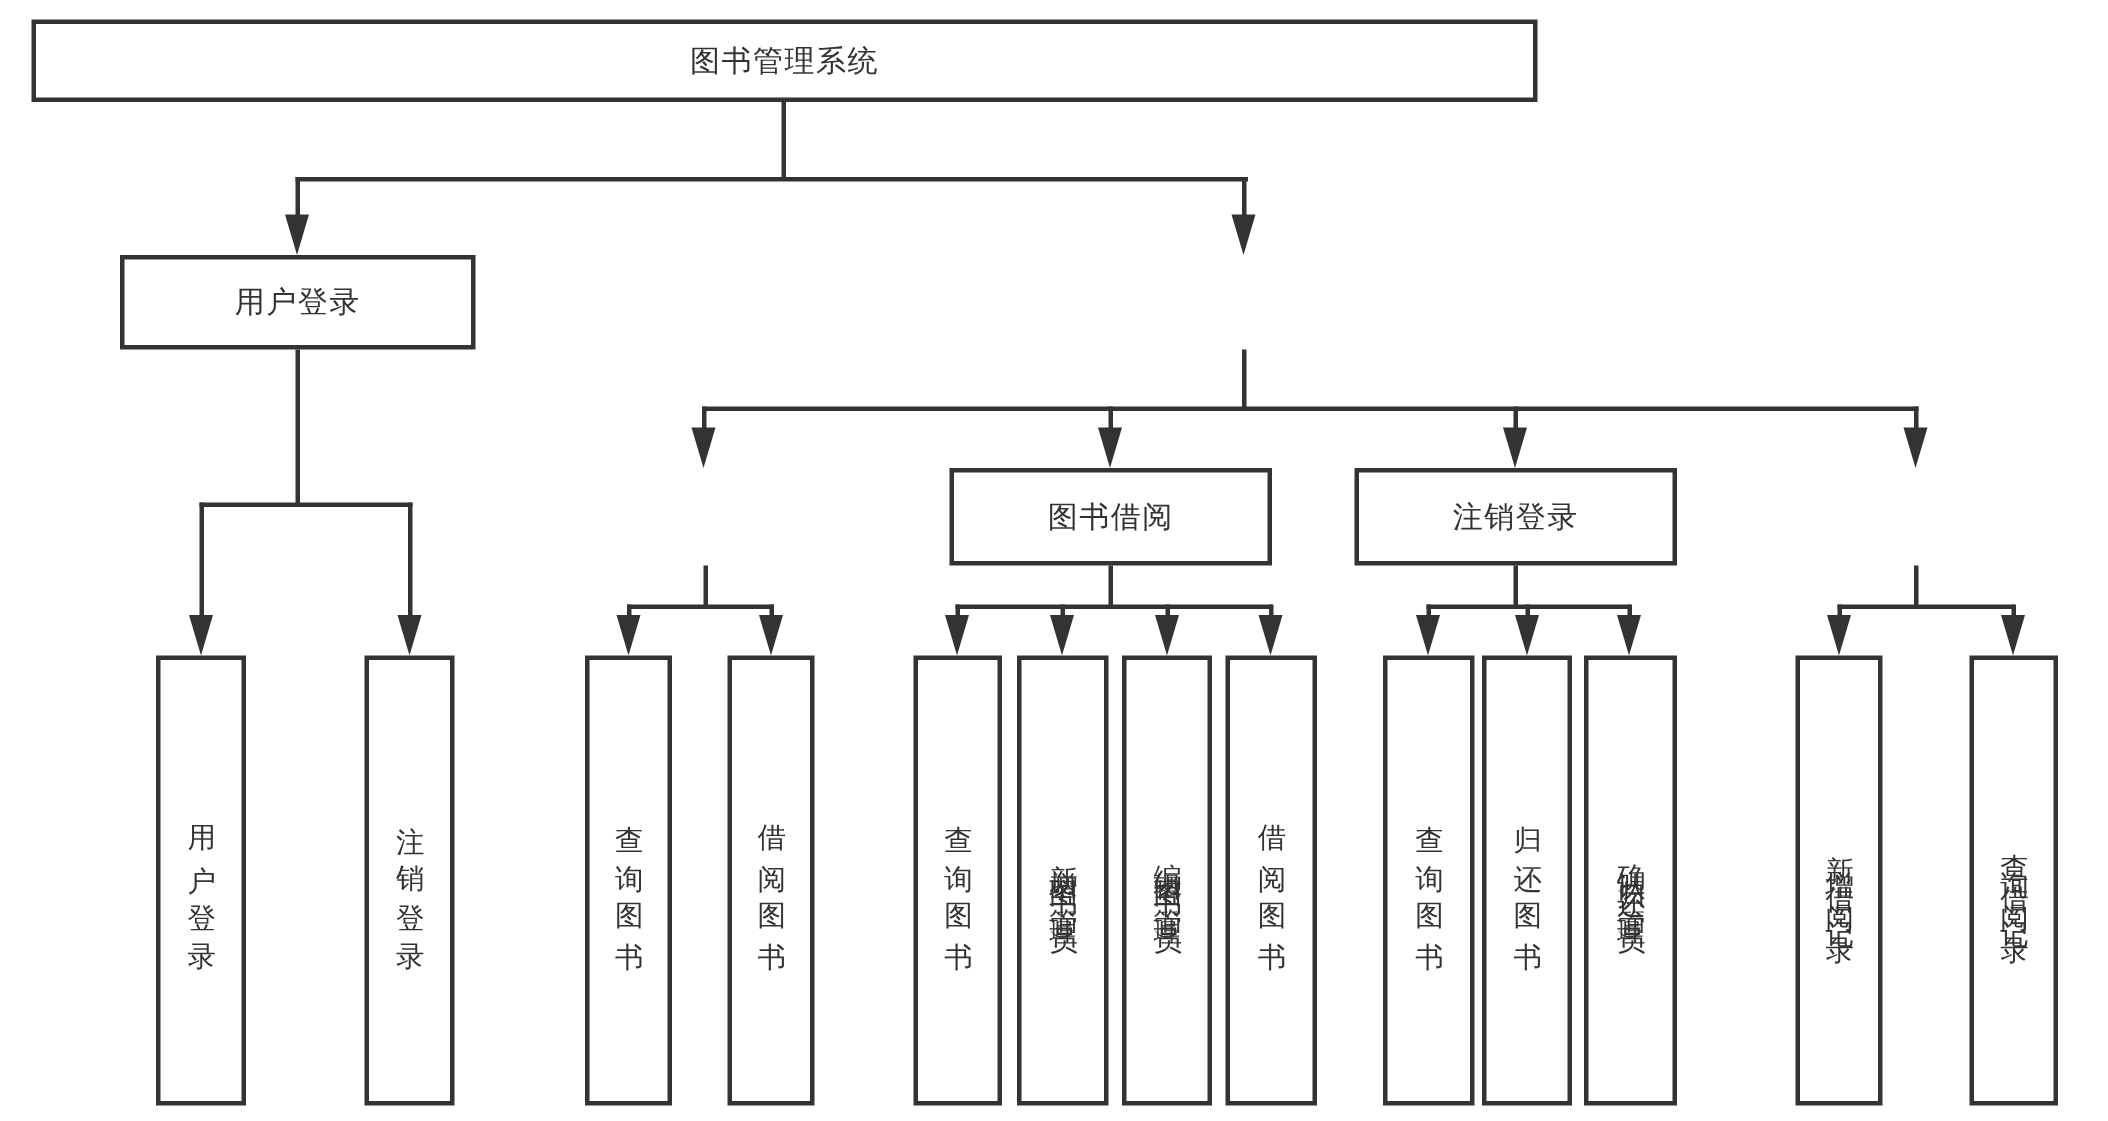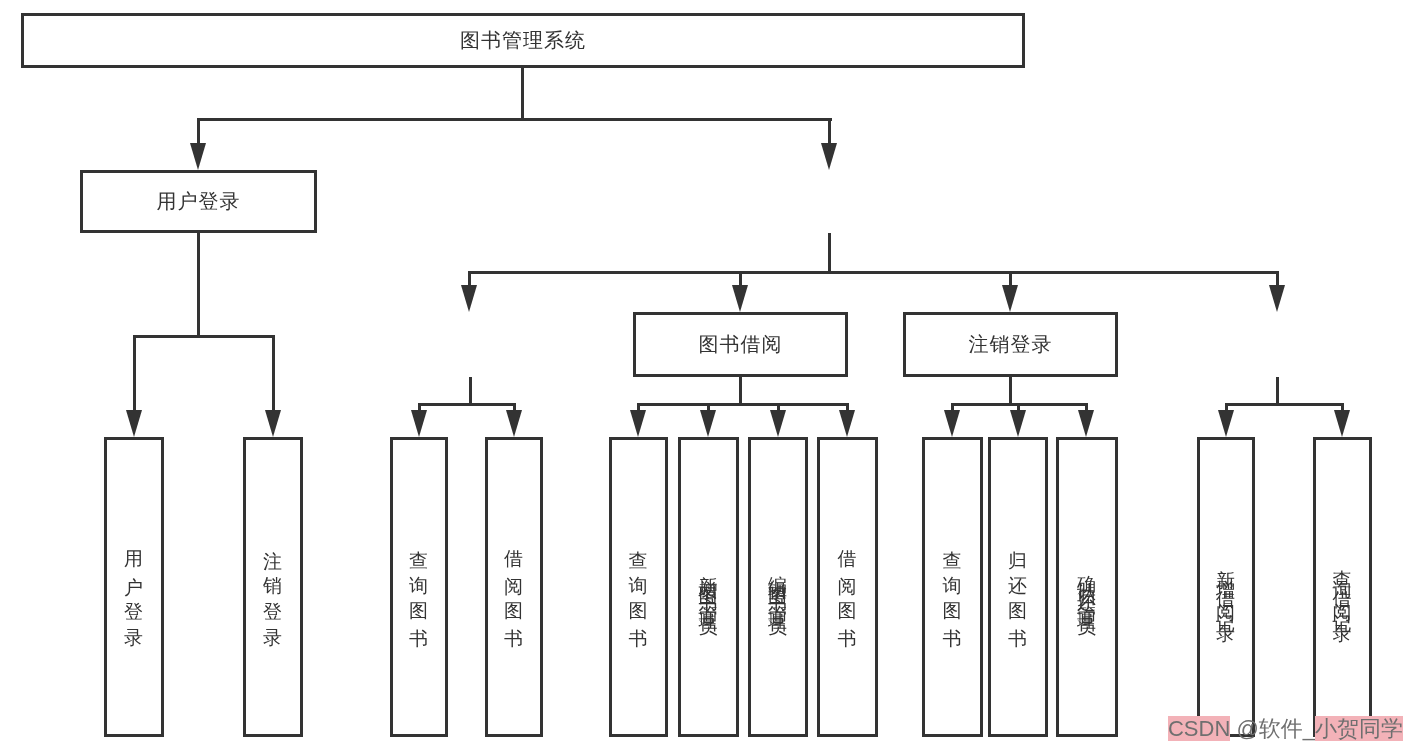--- a/index.html
+++ b/index.html
@@ -175,15 +175,14 @@
   <div class="vline" style="left:1085px; top:403px; height:12px;"></div>
   <div class="arrow" style="left:1078px; top:410px;"></div>
 
   <div class="vline" style="left:1276px; top:377px; height:29px;"></div>
   <div class="hline" style="left:1225px; top:403px; width:118px;"></div>
   <div class="vline" style="left:1225px; top:403px; height:12px;"></div>
   <div class="arrow" style="left:1218px; top:410px;"></div>
   <div class="vline" style="left:1341px; top:403px; height:12px;"></div>
   <div class="arrow" style="left:1334px; top:410px;"></div>
 
-  <div class="watermark"><span class="wm-hl">CSDN</span><span> @软件_</span><span class="wm-hl">小贺同学</span></div>
 
 </div>
 
 </body></html>

